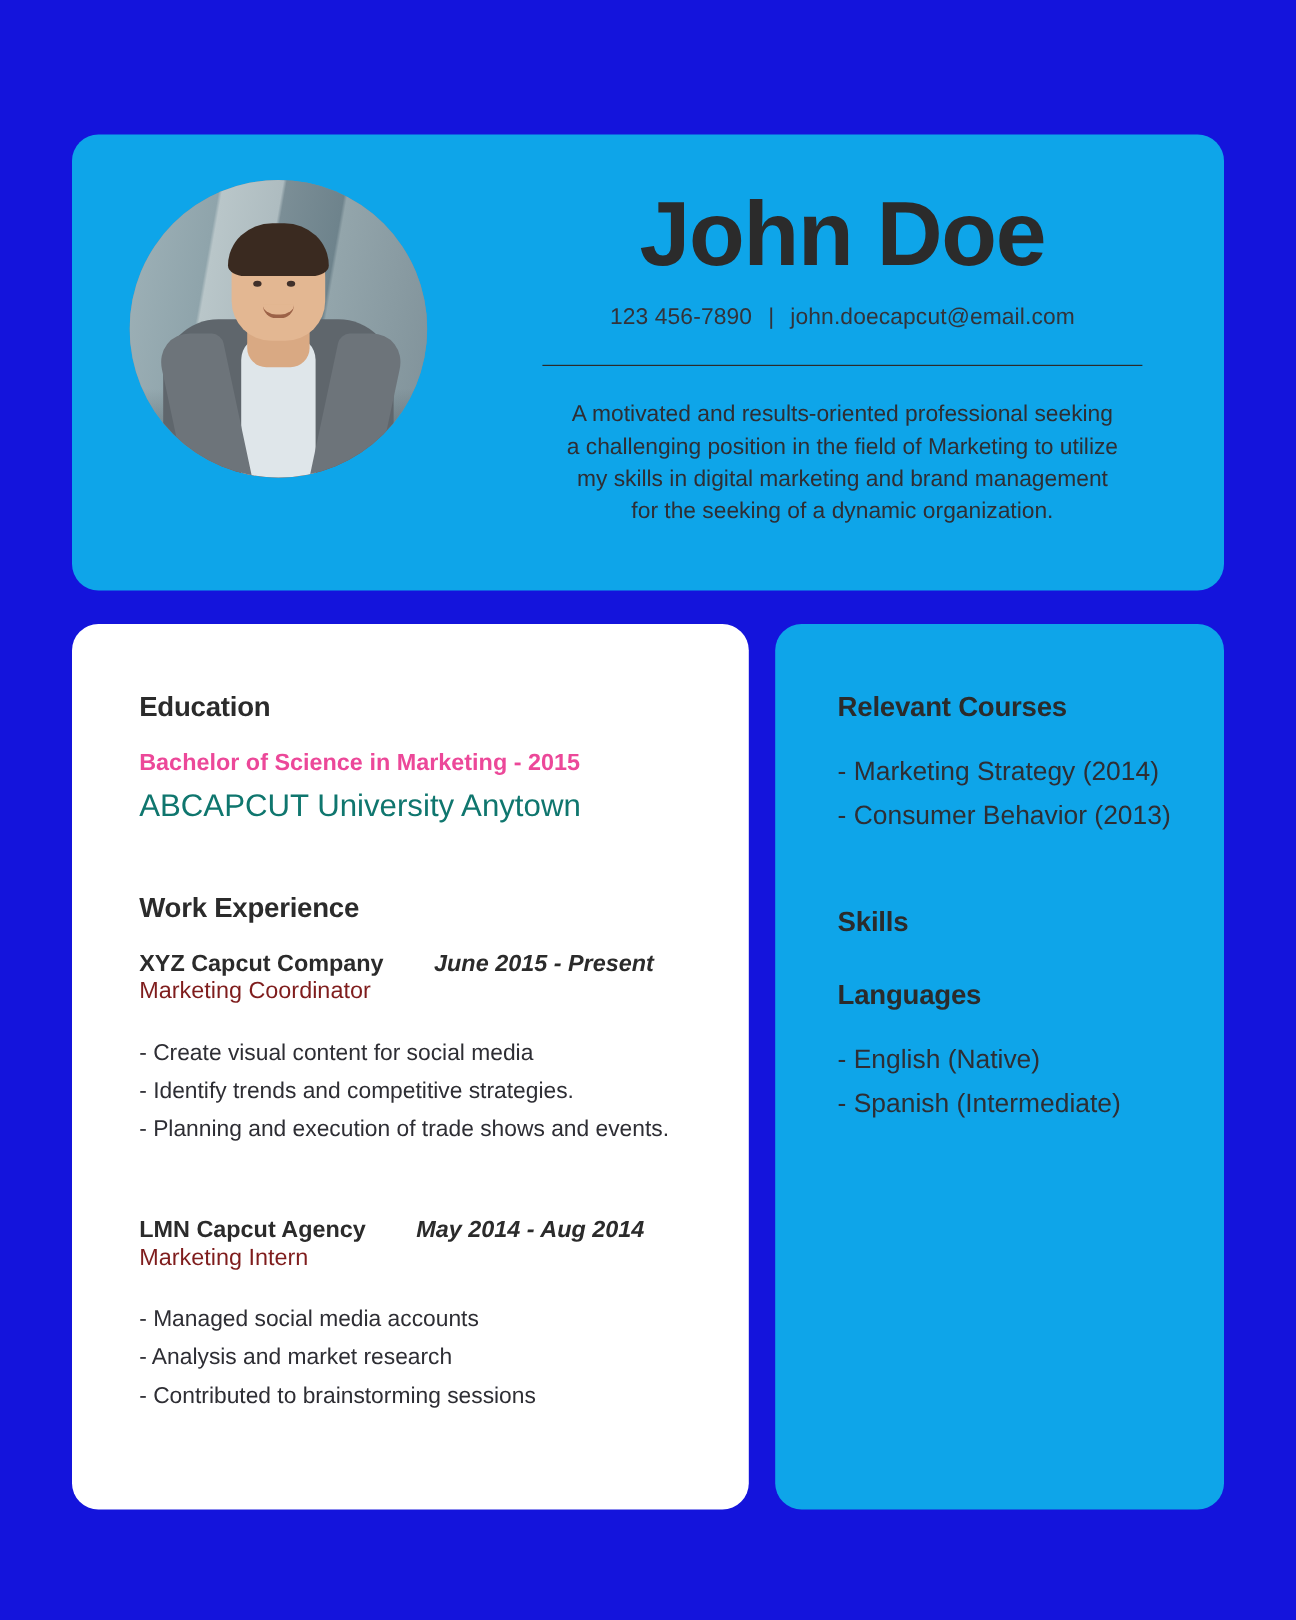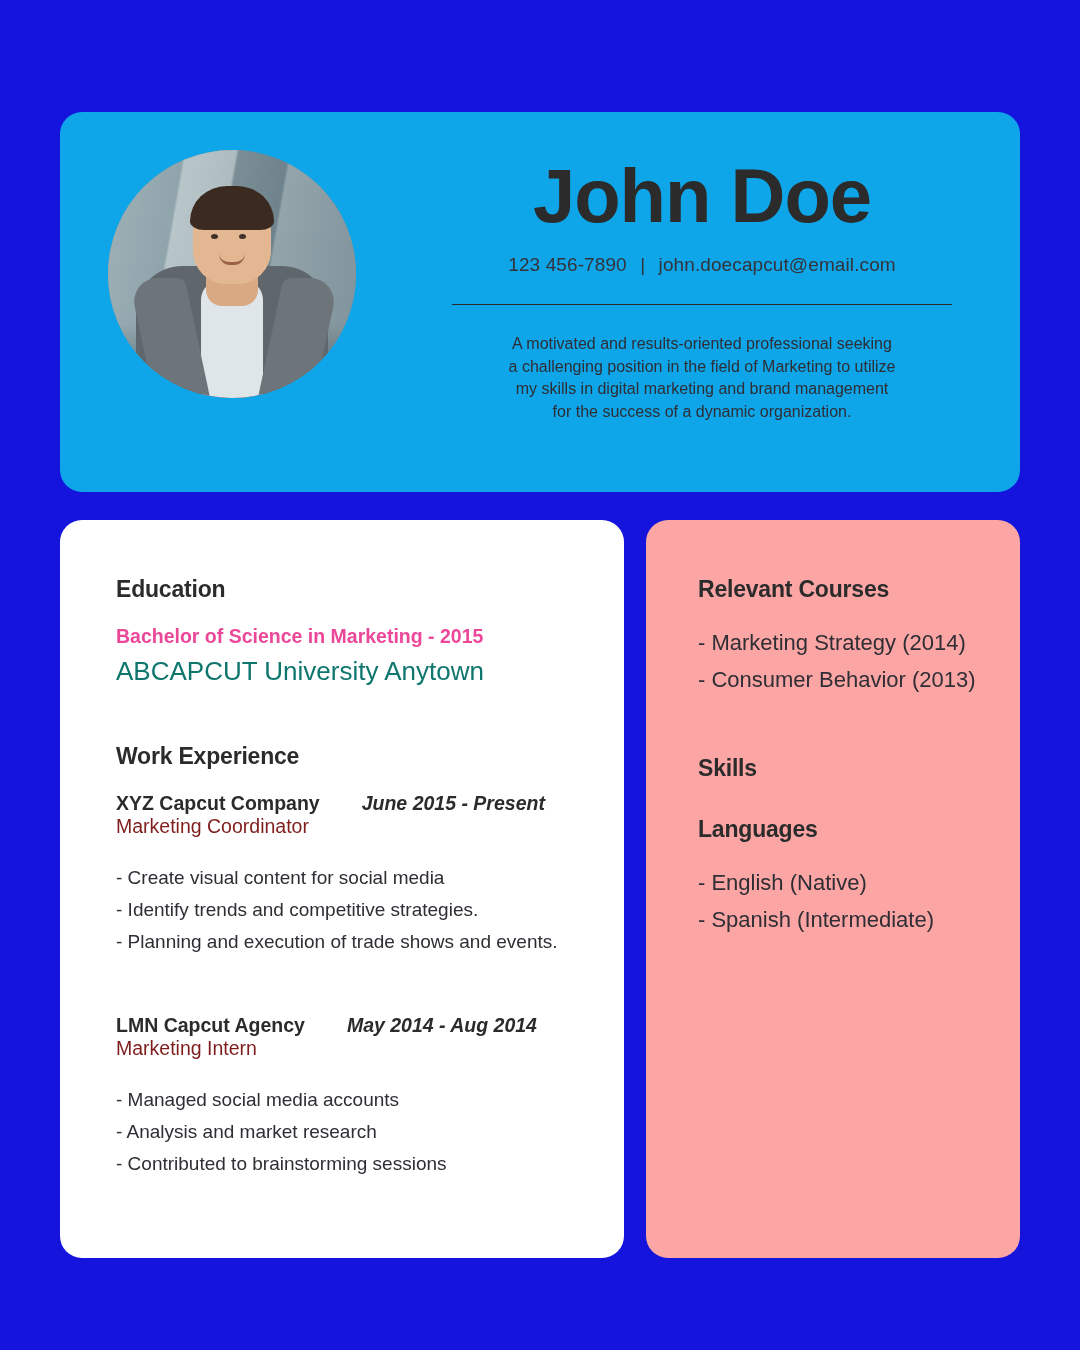--- a/index.html
+++ b/index.html
@@ -162,42 +162,42 @@
   .rule {
     margin: 28px auto 0;
     width: 500px;
     height: 1px;
     background: #2b2b2b;
   }
 
   .summary {
     margin-top: 28px;
     text-align: center;
-    font-size: 16px;
+    font-size: 19px;
     line-height: 1.42;
     color: #2e2e34;
   }
 
   
   .left-card {
     position: absolute;
     left: 60px;
     top: 520px;
     width: 564px;
     height: 738px;
     background: #fff;
     border-radius: 22px;
   }
   .right-card {
     position: absolute;
     left: 646px;
     top: 520px;
     width: 374px;
     height: 738px;
-    background: #fca5a5;
+    background: #0ea5e9;
     border-radius: 22px;
   }
 
   .inner-left  { padding: 56px 44px 0 56px; }
   .inner-right { padding: 56px 28px 0 52px; }
 
   h2.sec {
     font-size: 23px;
     font-weight: 700;
     color: #2b2b2b;
@@ -280,21 +280,21 @@
         <span class="sep">|</span>
         <span>john.doecapcut@email.com</span>
       </div>
 
       <div class="rule"></div>
 
       <div class="summary">
         <div>A motivated and results-oriented professional seeking</div>
         <div>a challenging position in the field of Marketing to utilize</div>
         <div> my skills in digital marketing and brand management</div>
-        <div>for the success of a dynamic organization.</div>
+        <div>for the seeking of a dynamic organization.</div>
       </div>
     </div>
   </div>
 
   <div class="left-card">
     <div class="inner-left">
 
       <h2 class="sec">Education</h2>
       <div class="edu-line1">Bachelor of Science in Marketing   -  2015</div>
       <div class="edu-line2">ABCAPCUT University Anytown</div>

